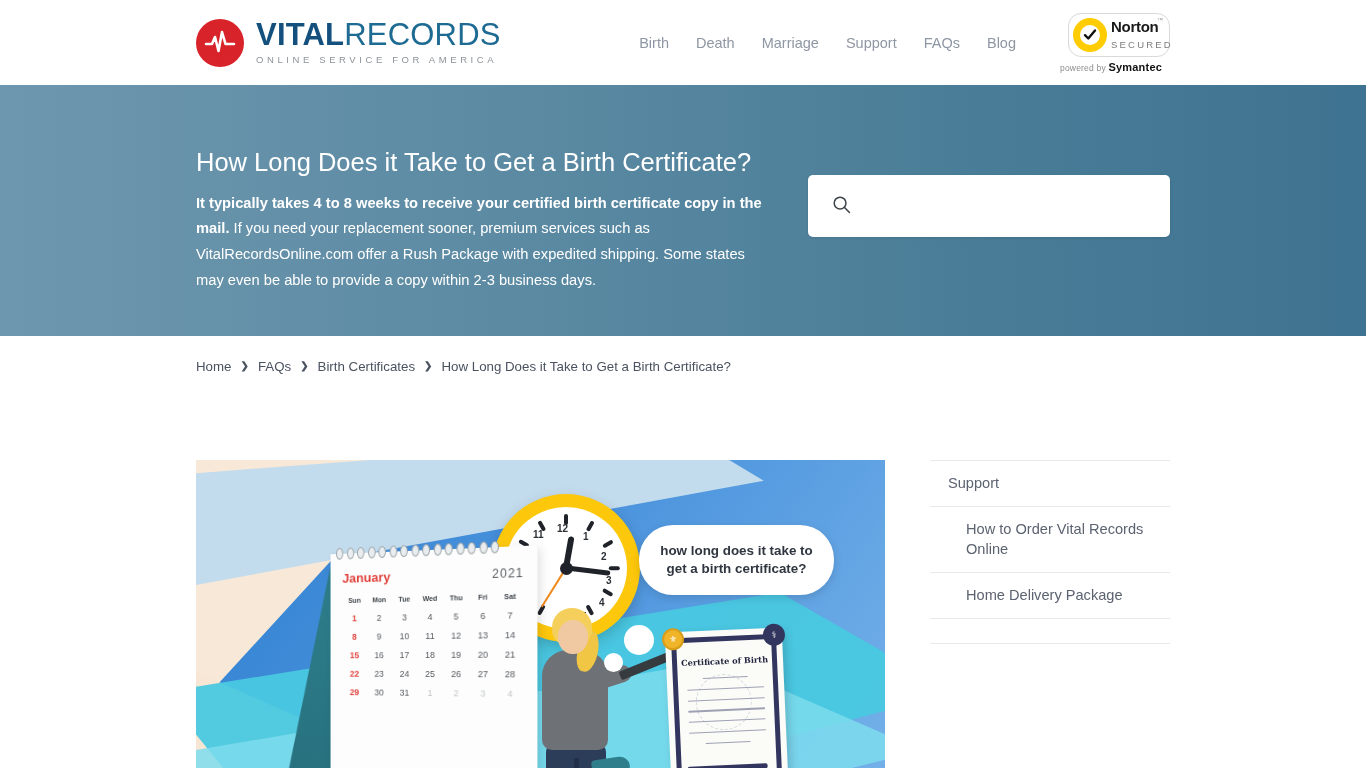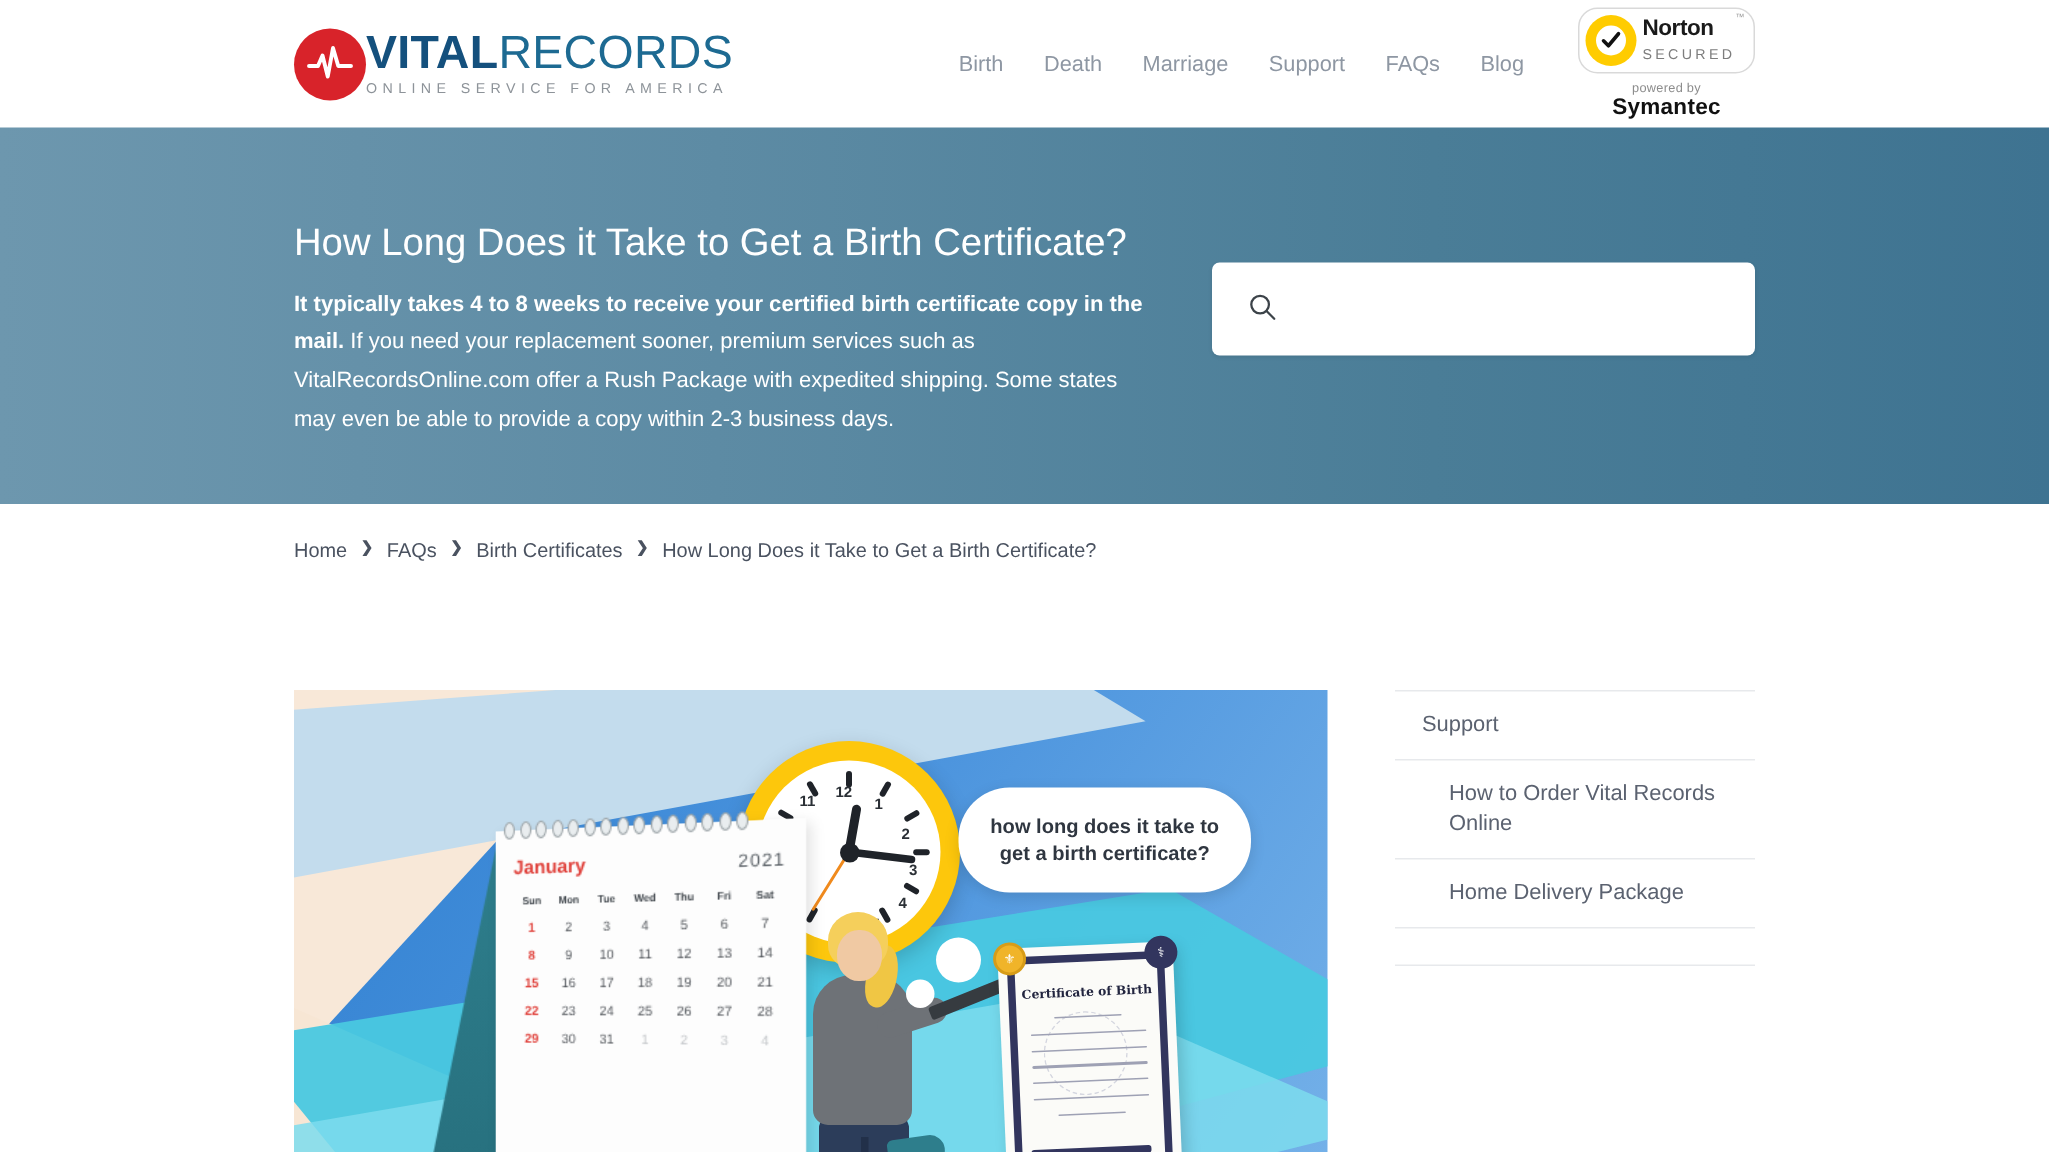--- a/index.html
+++ b/index.html
@@ -21,20 +21,21 @@
   .header-inner {
     width: 1366px;
     padding: 0 196px;
     display: flex;
     align-items: center;
     height: 100%;
   }
   .logo-block {
     display: flex;
     align-items: center;
+    gap: 12px;
     text-decoration: none;
   }
   .logo-mark {
     width: 48px; height: 48px;
     border-radius: 50%;
     background: #d8232a;
     display: flex; align-items: center; justify-content: center;
     flex: none;
   }
   .logo-text { line-height: 1; }
@@ -76,20 +77,21 @@
   }
   .norton-pill {
     border: 1px solid #d9d9d9;
     border-radius: 13px;
     height: 44px;
     display: flex;
     align-items: center;
     padding-left: 4px;
     position: relative;
     background: #fff;
+    margin-left: 16px;
   }
   .norton-ring {
     width: 34px; height: 34px;
     border-radius: 50%;
     background: #ffcc00;
     display: flex; align-items: center; justify-content: center;
     flex: none;
   }
   .norton-ring-inner {
     width: 20px; height: 20px;
@@ -100,21 +102,21 @@
   .norton-words { text-align: left; margin-left: 4px; line-height: 1; }
   .norton-word-1 { font-size: 15px; font-weight: bold; color: #1a1a1a; letter-spacing: -.3px; }
   .norton-word-2 { font-size: 9.5px; color: #7d7d7d; letter-spacing: 2.2px; margin-top: 2px; }
   .norton-tm { position: absolute; top: 3px; right: 6px; font-size: 6px; color: #999; }
   .norton-foot {
     margin-top: 4px;
     font-size: 8.5px;
     color: #8c8c8c;
     letter-spacing: .2px;
   }
-  .norton-foot b { color: #111; font-size: 15px; }
+  .norton-foot b { color: #111; font-size: 11px; }
 
   
   .hero {
     height: 251px;
     background: linear-gradient(90deg, #6d97ae 0%, #5d8ba4 35%, #4a7d97 70%, #3e7391 100%);
     position: relative;
   }
   .hero-inner {
     width: 1366px;
     padding: 0 196px;

